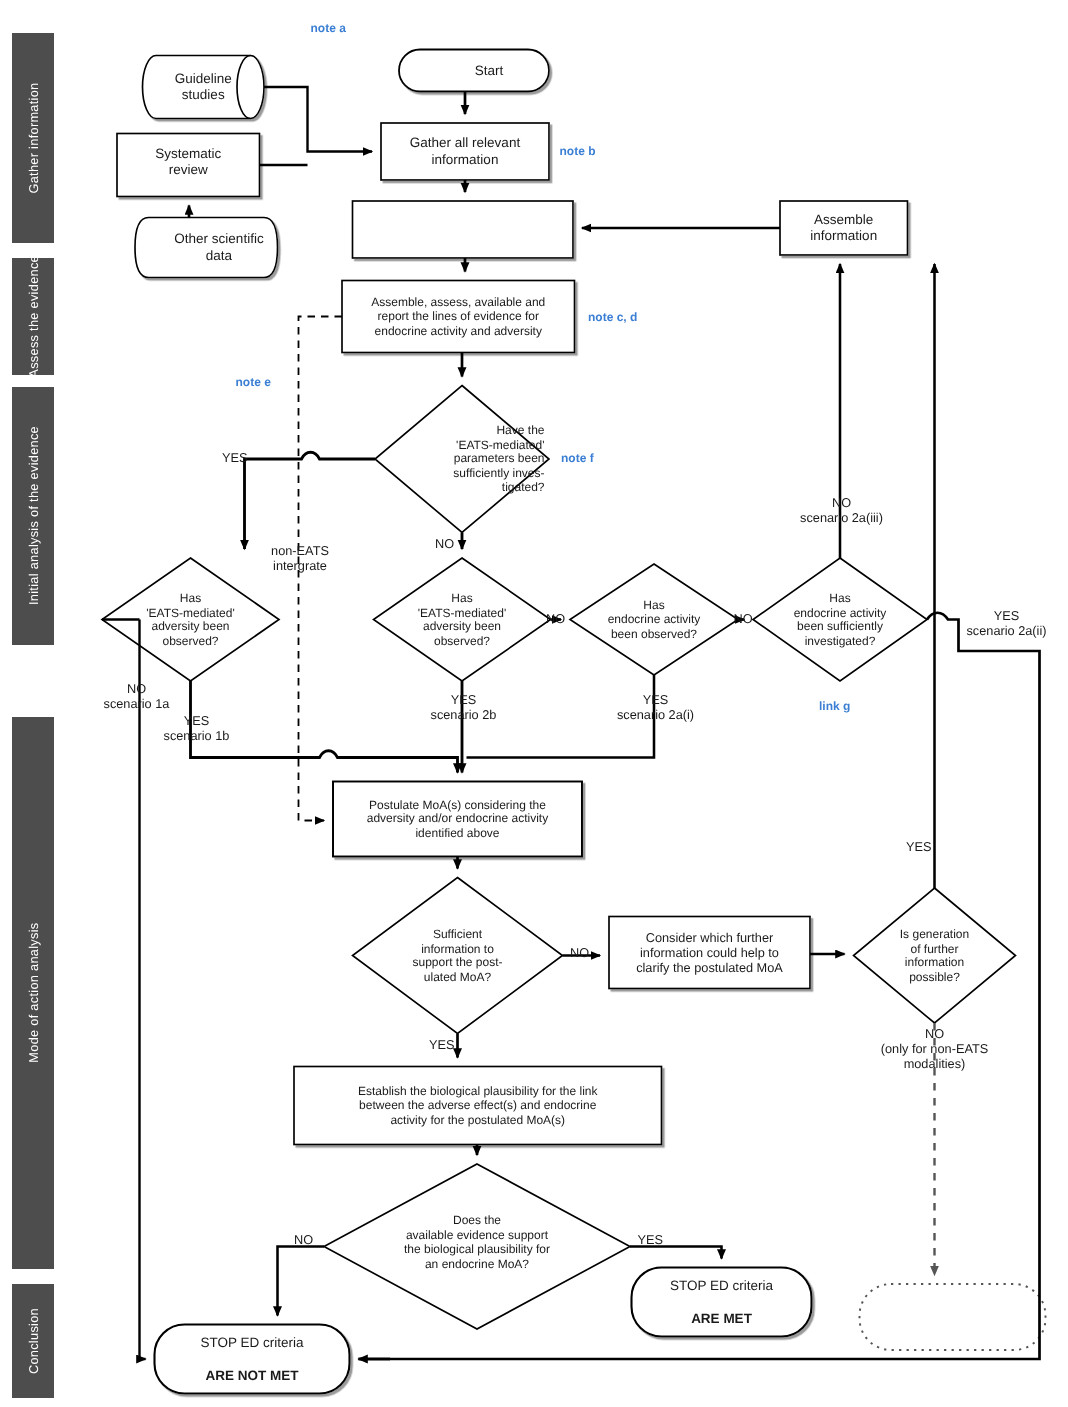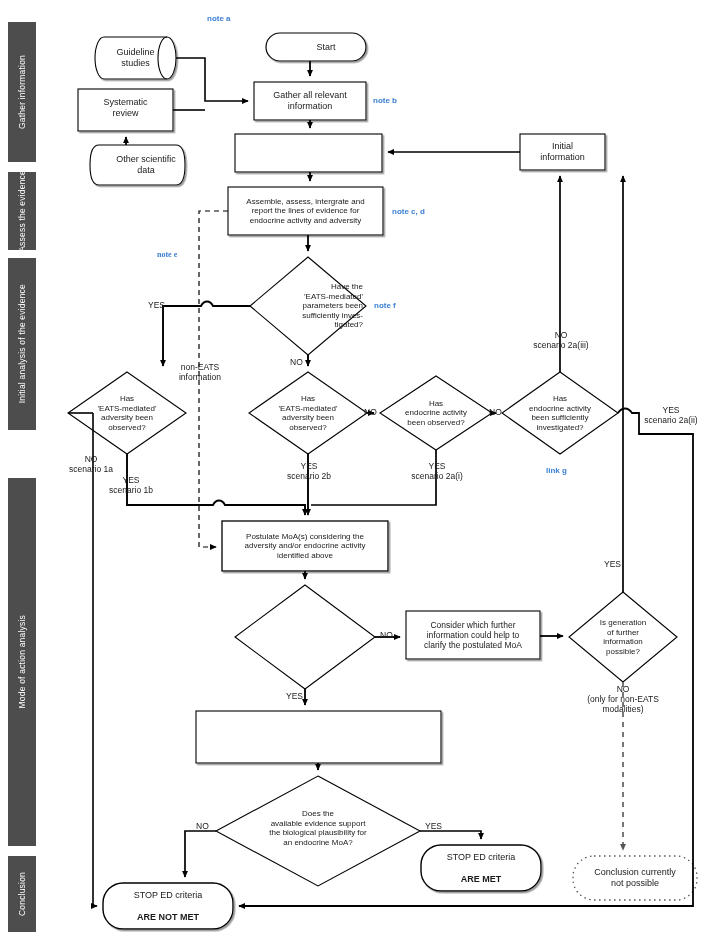--- a/index.html
+++ b/index.html
@@ -189,27 +189,27 @@
     <span>Start</span>
     </div>
 
   <div class="nodeTxt f9" style="left:254px;top:82px;width:112px;height:38px;">
     <span style="white-space:pre-line">Gather all relevant
 information</span>
     </div>
 
 
   <div class="nodeTxt f8" style="left:228px;top:187px;width:155px;height:48px;">
-    <span style="white-space:pre-line">Assemble, assess, intergrate and
+    <span style="white-space:pre-line">Assemble, assess, available and
 report the lines of evidence for
 endocrine activity and adversity</span>
     </div>
 
   <div class="nodeTxt f9" style="left:520px;top:134px;width:85px;height:36px;">
-    <span style="white-space:pre-line">Initial
+    <span style="white-space:pre-line">Assemble
 information</span>
     </div>
 
   <div class="nodeTxt f8" style="left:253px;top:262px;width:110px;height:88px;text-align:right;">
     <span style="white-space:pre-line">Have the
 'EATS-mediated'
 parameters been
 sufficiently  inves-
 tigated?</span>
     </div>
@@ -240,34 +240,45 @@
 been sufficiently
 investigated?</span>
     </div>
 
   <div class="nodeTxt f8" style="left:222px;top:521px;width:166px;height:50px;">
     <span style="white-space:pre-line">Postulate MoA(s) considering the
 adversity and/or endocrine activity
 identified above</span>
     </div>
 
+  <div class="nodeTxt f8" style="left:252px;top:603px;width:106px;height:68px;">
+    <span style="white-space:pre-line">Sufficient
+information to
+support the post-
+ulated MoA?</span>
+    </div>
 
   <div class="nodeTxt f85" style="left:406px;top:611px;width:134px;height:48px;">
     <span style="white-space:pre-line">Consider which further
 information could help to
 clarify the postulated MoA</span>
     </div>
 
   <div class="nodeTxt f8" style="left:578px;top:603px;width:90px;height:68px;">
     <span style="white-space:pre-line">Is generation
 of further
 information
 possible?</span>
     </div>
 
+  <div class="nodeTxt f8" style="left:196px;top:711px;width:245px;height:52px;">
+    <span style="white-space:pre-line">Establish the biological plausibility for the link
+between the adverse effect(s) and endocrine
+activity for the postulated MoA(s)</span>
+    </div>
 
   <div class="nodeTxt f8" style="left:234px;top:792px;width:168px;height:72px;">
     <span style="white-space:pre-line">Does the
 available evidence support
 the biological plausibility for
 an endocrine MoA?</span>
     </div>
 
   <div class="nodeTxt f9" style="left:421px;top:845px;width:120px;height:46px;">
     <span>
@@ -276,36 +287,32 @@
     </span>
   </div>
 
   <div class="nodeTxt f9" style="left:103px;top:883px;width:130px;height:46px;">
     <span>
       <span>STOP ED criteria</span><br>
       <b>ARE NOT MET</b>
     </span>
   </div>
 
-  <div class="nodeTxt f9" style="left:573px;top:856px;width:124px;height:44px;">
-    <span style="white-space:pre-line">Conclusion currently
-not possible</span>
-    </div>
 
   <div class="note" style="left:163px;top:14px;padding-left:44px;">note a</div>
   <div class="note" style="left:373px;top:96px;">note b</div>
   <div class="note" style="left:392px;top:207px;">note c, d</div>
-  <div class="note" style="left:157px;top:250px;font-family:Liberation Serif, serif;">note e</div>
+  <div class="note" style="left:157px;top:250px;">note e</div>
   <div class="note" style="left:374px;top:301px;">note f</div>
   <div class="note" style="left:546px;top:466px;">link g</div>
 
   <div class="lbl" style="left:148px;top:300px;">YES</div>
   <div class="lbl" style="left:290px;top:357px;">NO</div>
   <div class="lblc" style="left:158px;top:362px;width:84px;white-space:pre-line;">non-EATS
-information</div>
+intergrate</div>
   <div class="lblc" style="left:48px;top:454px;width:86px;white-space:pre-line;">NO
 scenario 1a</div>
   <div class="lblc" style="left:88px;top:475px;width:86px;white-space:pre-line;">YES
 scenario 1b</div>
   <div class="lblc" style="left:266px;top:461px;width:86px;white-space:pre-line;">YES
 scenario 2b</div>
   <div class="lbl" style="left:364px;top:407px;">NO</div>
   <div class="lblc" style="left:394px;top:461px;width:86px;white-space:pre-line;">YES
 scenario 2a(i)</div>
   <div class="lbl" style="left:489px;top:407px;">NO</div>

